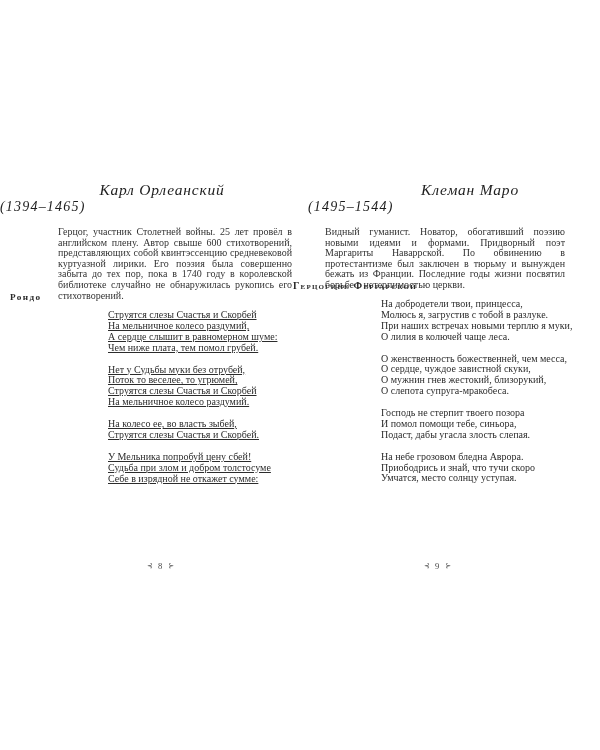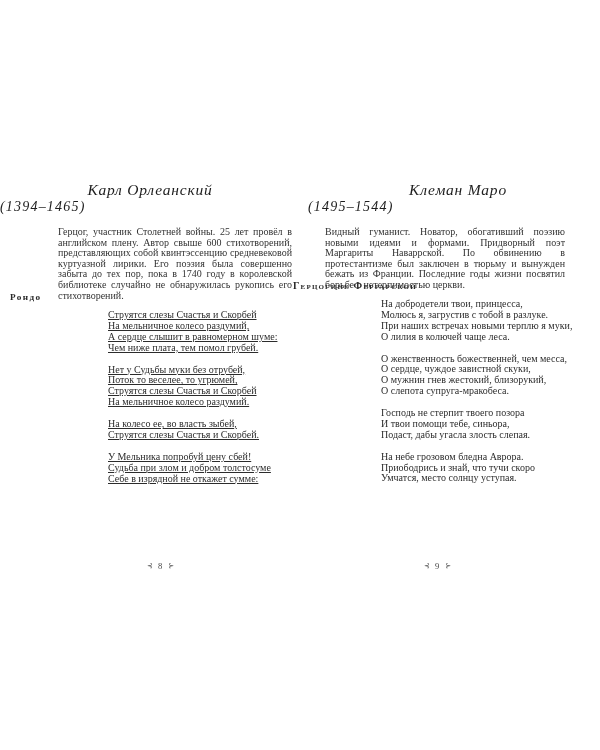--- a/index.html
+++ b/index.html
@@ -6,21 +6,21 @@
   body {
     width: 600px; height: 750px; background: #ffffff; position: relative; overflow: hidden;
     font-family: "Liberation Serif", "DejaVu Serif", serif; color: #2a2a2a;
   }
   .page { position: absolute; top: 0; height: 750px; }
   .page.left { left: 0; width: 300px; }
   .page.right { left: 300px; width: 300px; }
 
   .author-name {
     position: absolute; width: 300px; text-align: center;
-    font-style: italic; font-size: 15.5px; letter-spacing: 0.8px; color: #1e1e1e;
+    font-style: italic; font-size: 15.5px; letter-spacing: 0.8px; color: #1e1e1e; margin-left: 12px;
   }
   .author-dates {
     position: absolute; width: 300px; text-align: left;
     font-style: italic; font-size: 14px; letter-spacing: 1.2px; color: #1e1e1e;
   }
   .bio {
     position: absolute; font-size: 10px; line-height: 10.6px; color: #333;
     text-align: justify; text-align-last: left;
   }
   .poem-title {
@@ -97,21 +97,21 @@
       <div class="line">О лилия в колючей чаще леса.</div>
     </div>
     <div class="stanza">
       <div class="line">О женственность божественней, чем месса,</div>
       <div class="line">О сердце, чуждое завистной скуки,</div>
       <div class="line">О мужнин гнев жестокий, близорукий,</div>
       <div class="line">О слепота супруга-мракобеса.</div>
     </div>
     <div class="stanza">
       <div class="line">Господь не стерпит твоего позора</div>
-      <div class="line">И твои помощи тебе, синьора,</div>
+      <div class="line">И помол помощи тебе, синьора,</div>
       <div class="line">Подаст, дабы угасла злость слепая.</div>
     </div>
     <div class="stanza">
       <div class="line">На небе грозовом бледна Аврора.</div>
       <div class="line">Приободрись и знай, что тучи скоро</div>
       <div class="line">Умчатся, место солнцу уступая.</div>
     </div>
   </div>
 
   <div class="folio" style="top:561px; left:-13px;">

